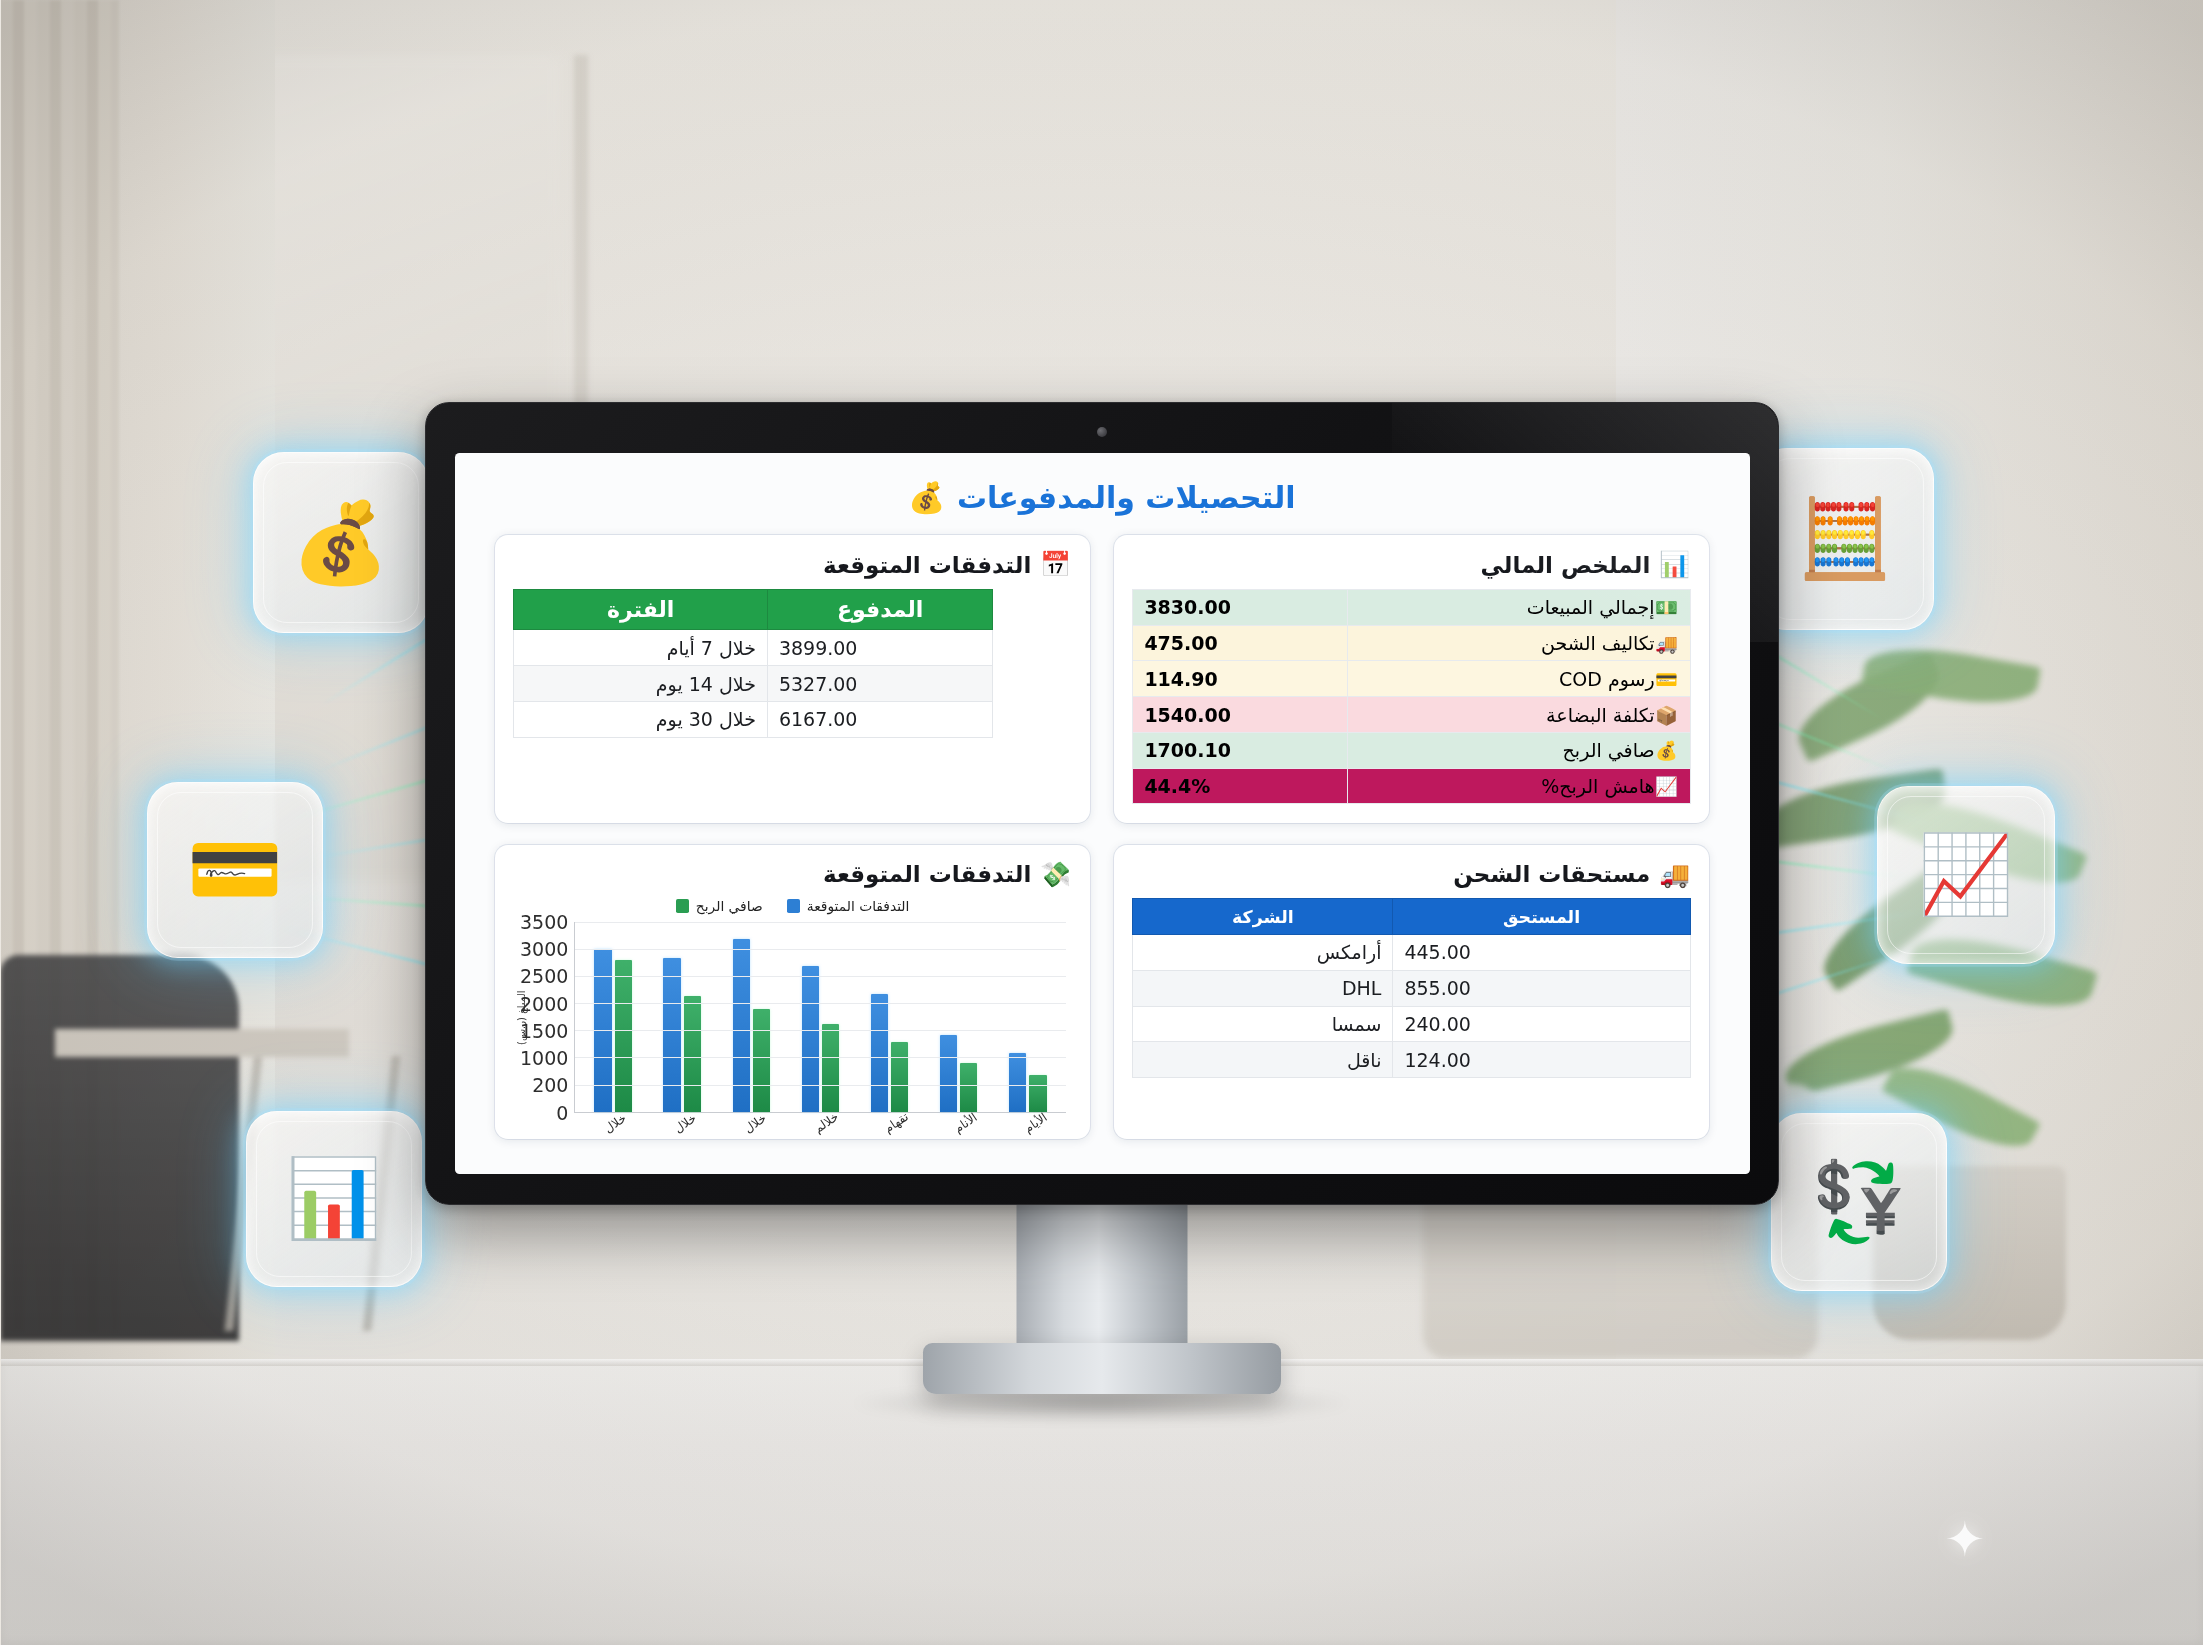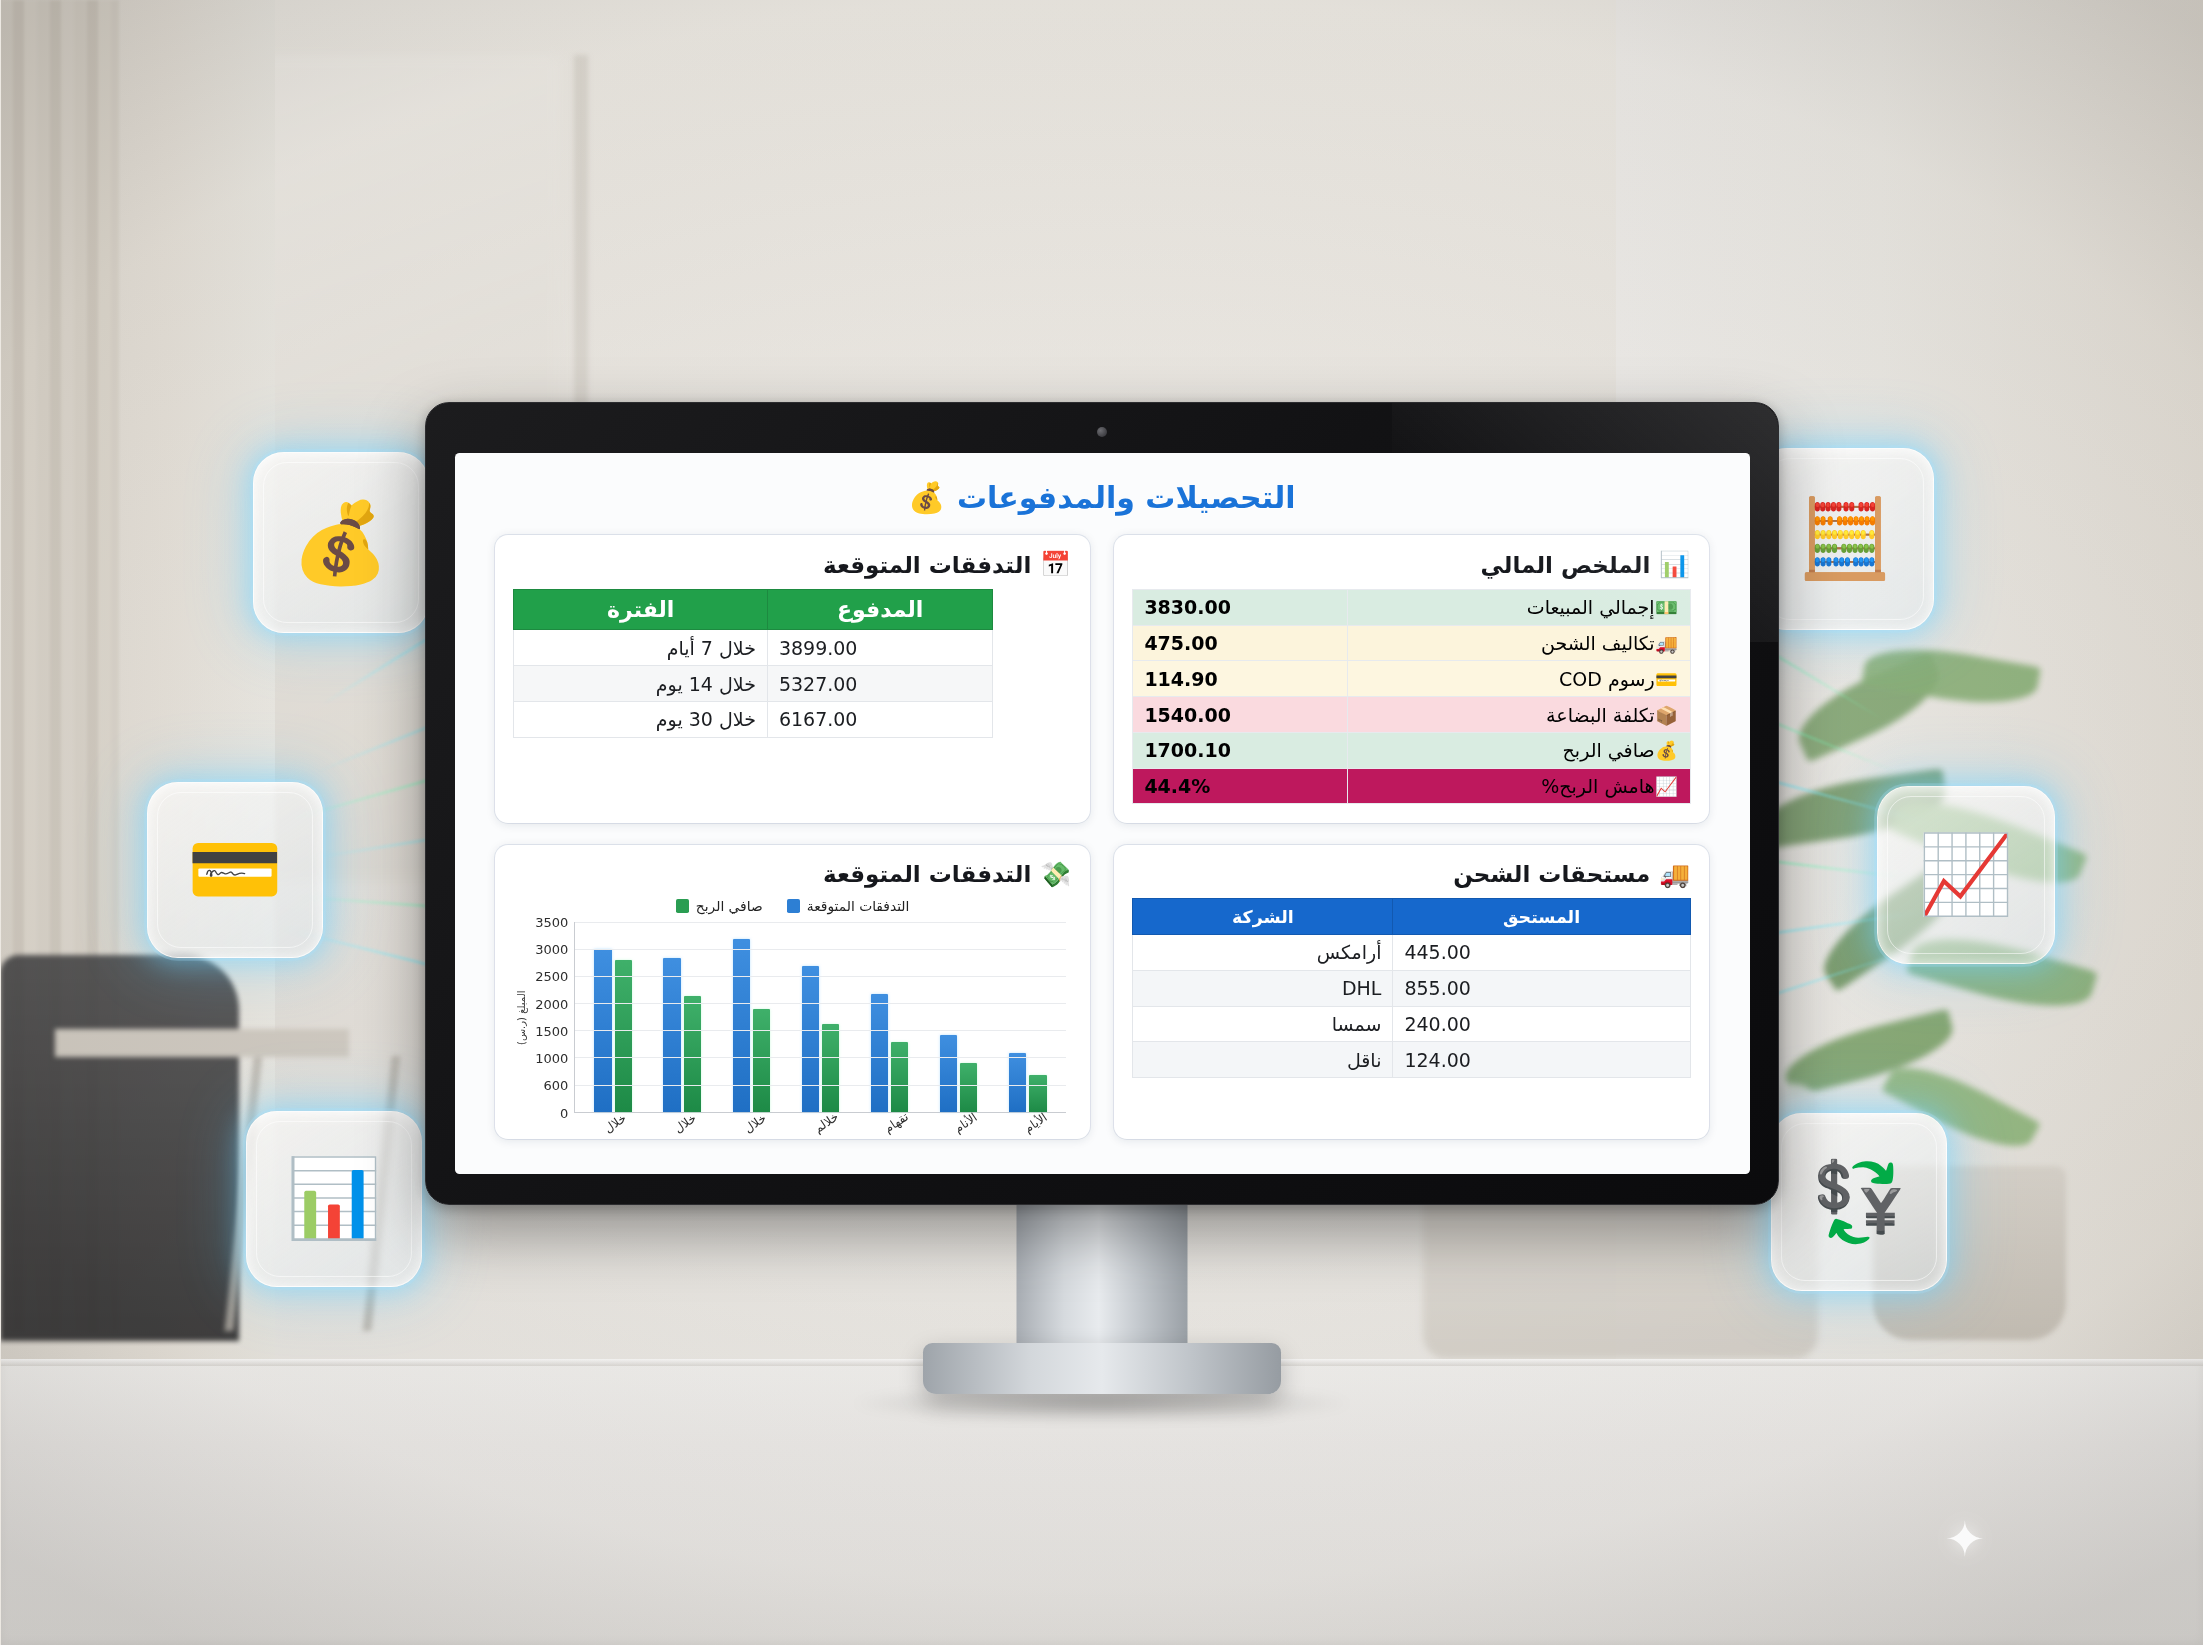--- a/index.html
+++ b/index.html
@@ -182,21 +182,21 @@
   .legend{display:flex;align-items:center;justify-content:center;gap:24px;
     font-size:13.8px;color:#222;margin:1.8px 0 5.5px;}
   .legend .it{display:flex;align-items:center;gap:6.4px;}
   .sw{width:13.8px;height:13.8px;border-radius:1.8px;display:inline-block;}
   .plot-wrap{display:flex;direction:ltr;height:191px;padding:1.8px 5.5px 0 0;}
   .ylabel{writing-mode:vertical-rl;transform:rotate(180deg);
     font-size:10px;color:#3a3a3a;display:flex;align-items:center;justify-content:center;
     width:16.5px;letter-spacing:0.5px;}
   .yaxis{width:44px;position:relative;}
   .yt{position:absolute;right:5.5px;transform:translateY(-50%);
-    font-size:13px;color:#2d2d2d;font-variant-numeric:tabular-nums;}
+    font-size:19px;color:#2d2d2d;font-variant-numeric:tabular-nums;}
   .plot{flex:1;position:relative;border-left:0.9px solid #c9ccd1;border-bottom:0.9px solid #c9ccd1;}
   .gl{position:absolute;left:0;right:0;height:0.9px;background:#e9ebee;}
   .bars{position:absolute;inset:0;display:flex;align-items:flex-end;
     justify-content:space-around;padding:0 3.7px;}
   .grp{display:flex;align-items:flex-end;gap:2.8px;height:100%;}
   .bar{width:17.4px;border-radius:0.9px 0.9px 0 0;}
   .bar.b{background:linear-gradient(180deg,#3f8fe0,#1f6fc4);
     box-shadow:0 0 2.8px rgba(120,200,255,.5);}
   .bar.g{background:linear-gradient(180deg,#3fb06a,#1d8a46);
     box-shadow:0 0 2.8px rgba(130,240,170,.4);}
@@ -425,21 +425,21 @@
               <div class="it">
                 <span>صافي الربح</span>
                 <span class="sw" style="background: rgb(42, 157, 82);"></span>
               </div>
             </div>
 
           <div class="plot-wrap">
             <div class="ylabel">المبلغ (ر.س)</div>
             <div class="yaxis" id="yaxis">
                 <div class="yt" style="top: 100%;">0</div>
-                <div class="yt" style="top: 85.7143%;">600</div>
+                <div class="yt" style="top: 85.7143%;">200</div>
                 <div class="yt" style="top: 71.4286%;">1000</div>
                 <div class="yt" style="top: 57.1429%;">1500</div>
                 <div class="yt" style="top: 42.8571%;">2000</div>
                 <div class="yt" style="top: 28.5714%;">2500</div>
                 <div class="yt" style="top: 14.2857%; text-align: center;">3000</div>
                 <div class="yt" style="top: 0%;">3500</div>
               </div>
             <div class="plot" id="plot">
               <div class="bars" id="bars">
                   <div class="grp">

